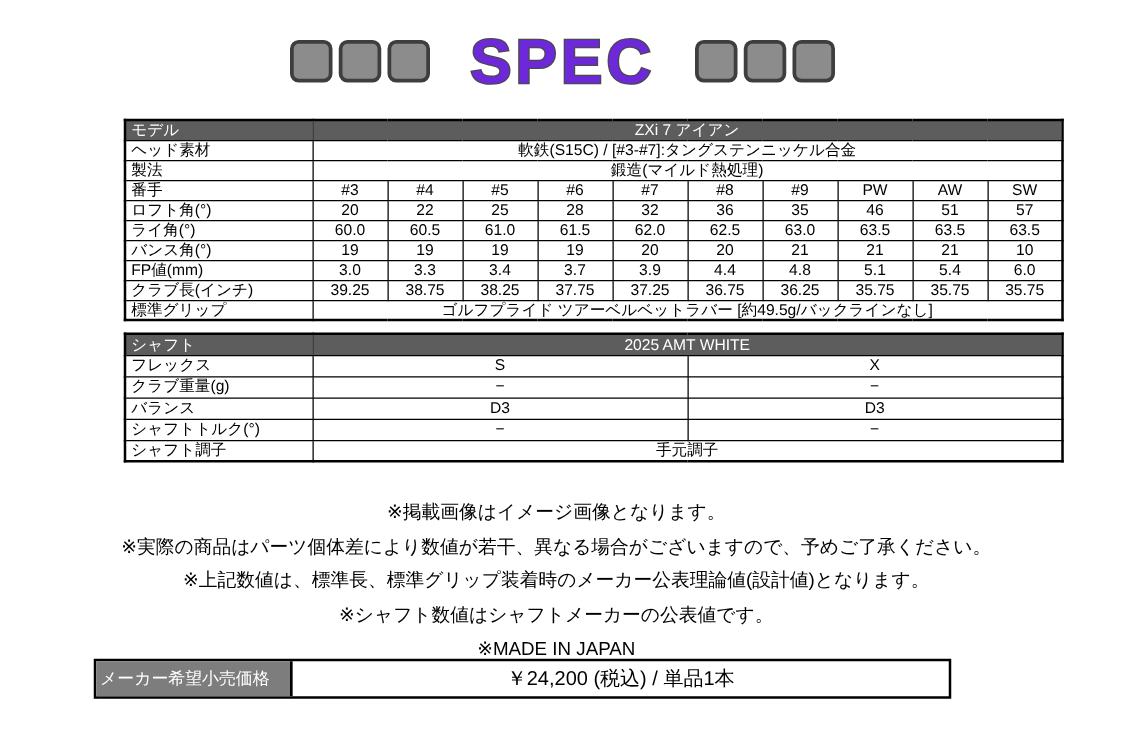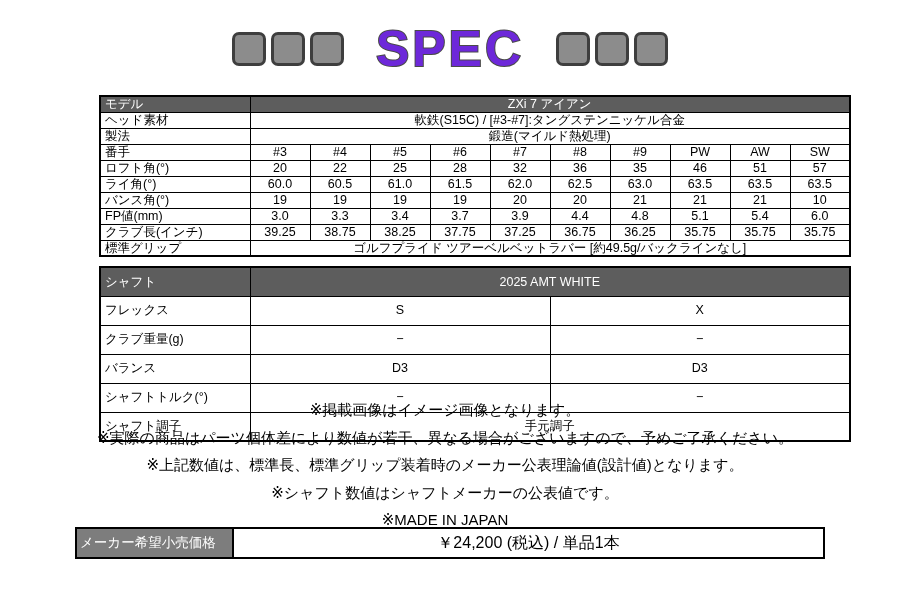--- a/index.html
+++ b/index.html
@@ -37,31 +37,31 @@
   td {
     border:1px solid #000; font-size:12.5px; line-height:1;
     text-align:center; vertical-align:middle; padding:0;
     overflow:hidden; white-space:nowrap;
   }
   td.lbl { text-align:left; padding-left:4px; }
   tr.hdr td { background:#5d5d5d; color:#ffffff; }
   #spec-table { top:95px; }
   #spec-table tr { height:16px; }
   #shaft-table { top:266px; }
-  #shaft-table tr { height:29px; }
+  #shaft-table tr { height:17px; }
 
   
   .notes {
     position:absolute; left:97px; top:396px;
     font-size:15px; line-height:27.5px; white-space:nowrap;text-align:center;
   }
 
   
   .price-bar {
-    position:absolute; left:75px; top:527px; width:750px; height:32px;
+    position:absolute; left:75px; top:527px; width:686px; height:32px;
     border:2px solid #000; display:flex; align-items:stretch; background:#fff;
   }
   .price-label {
     width:157px; flex:0 0 157px; background:#7d7d7d; color:#fff;
     border-right:2px solid #000; font-size:13.5px;
     display:flex; align-items:center; padding-left:3px; white-space:nowrap;
   }
   .price-value {
     flex:1; display:flex; align-items:center; justify-content:center;
     font-size:16px; white-space:nowrap;border-radius:11px;

